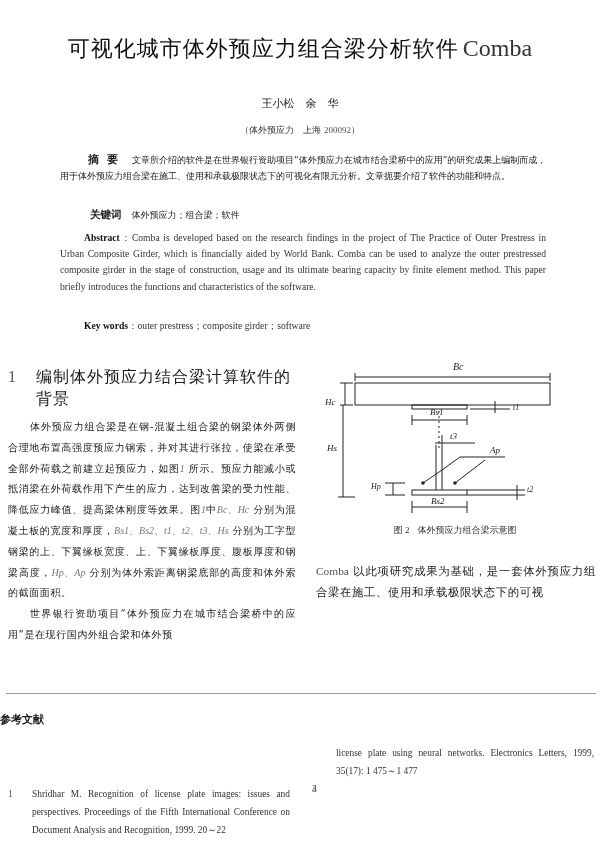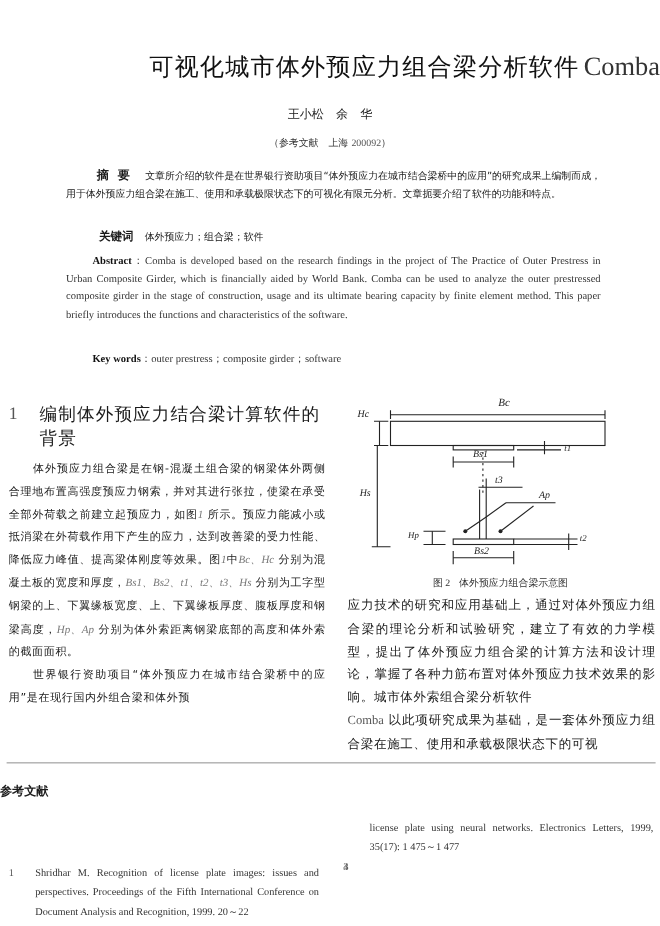--- a/index.html
+++ b/index.html
@@ -5,21 +5,21 @@
   html, body { margin: 0; padding: 0; background: #ffffff; }
   body {
     width: 600px; height: 842px; position: relative; overflow: hidden;
     color: #1a1a1a;
     font-family: "DejaVu Sans", sans-serif;
   }
   .serif { font-family: "Liberation Serif", "DejaVu Serif", serif; }
   .abs { position: absolute; }
 
   .title {
-    top: 46px; left: 0; width: 600px; text-align: right;
+    top: 34px; left: 0; width: 600px; text-align: center;
     font-size: 22px; letter-spacing: 1px; color: #111;
   }
   .title .latin { font-family: "Liberation Serif", "DejaVu Serif", serif; font-size: 24px; color: #333; letter-spacing: 0; margin-left: 4px; }
 
   .authors { top: 96px; left: 0; width: 600px; text-align: center; font-size: 11px; word-spacing: 10px; }
   .affil { top: 124px; left: 0; width: 600px; text-align: center; font-size: 9px; color: #333; }
   .affil .num { font-family: "Liberation Serif", serif; color: #555; }
 
   .abstract-cn { top: 152px; left: 60px; width: 490px; font-size: 9px; line-height: 16px; }
   .abstract-cn .lbl { font-size: 11px; font-weight: bold; margin-left: 28px; letter-spacing: 8px; margin-right: 6px; }
@@ -59,21 +59,21 @@
   .ref .rn { position: absolute; left: 0; top: 0; color: #555; }
 </style>
 </head>
 <body>
 
 <div class="abs title">
   <span>可视化城市体外预应力组合梁分析软件</span><span class="latin">Comba</span>
 </div>
 <div class="abs authors">王小松　余　华</div>
 <div class="abs affil">
-  <span>（参考文献　上海 </span><span class="num">200092</span><span>）</span>
+  <span>（体外预应力　上海 </span><span class="num">200092</span><span>）</span>
 </div>
 
 <div class="abs abstract-cn">
   <span class="lbl">摘要</span><span>文章所介绍的软件是在世界银行资助项目“体外预应力在城市结合梁桥中的应用”的研究成果上编制而成，用于体外预应力组合梁在施工、使用和承载极限状态下的可视化有限元分析。文章扼要介绍了软件的功能和特点。</span>
 </div>
 <div class="abs keywords-cn">
   <span class="lbl">关键词</span><span>体外预应力；组合梁；软件</span>
 </div>
 
 <div class="abs abstract-en serif">
@@ -144,37 +144,37 @@
       <line x1="58" y1="118" x2="58" y2="130"></line>
 
       <line x1="77" y1="142" x2="132" y2="142"></line>
       <line x1="77" y1="136" x2="77" y2="148"></line>
       <line x1="132" y1="136" x2="132" y2="148"></line>
     </g>
     <circle cx="88" cy="118" r="1.8" fill="#222"></circle>
     <circle cx="120" cy="118" r="1.8" fill="#222"></circle>
   </svg>
   <span class="abs math" style="left:118px;top:-4px;font-size:10px;color:#222">Bc</span>
-  <span class="abs math" style="left:-10px;top:6px;font-size:9px;color:#222">Hc</span>
+  <span class="abs math" style="left:-10px;top:32px;font-size:9px;color:#222">Hc</span>
   <span class="abs math" style="left:95px;top:42px;font-size:9px;color:#222">Bs1</span>
   <span class="abs math" style="left:178px;top:38px;font-size:8px;color:#222">t1</span>
   <span class="abs math" style="left:115px;top:66px;font-size:9px;color:#222">t3</span>
   <span class="abs math" style="left:-8px;top:78px;font-size:9px;color:#222">Hs</span>
   <span class="abs math" style="left:155px;top:80px;font-size:9px;color:#222">Ap</span>
   <span class="abs math" style="left:36px;top:117px;font-size:8px;color:#222">Hp</span>
   <span class="abs math" style="left:192px;top:120px;font-size:8px;color:#222">t2</span>
   <span class="abs math" style="left:96px;top:131px;font-size:9px;color:#222">Bs2</span>
 </div>
 <div class="abs fig-caption">
   <span class="num">图 2</span><span>体外预应力组合梁示意图</span>
 </div>
 
 <div class="abs col-right">
   <p>
-    <span>应力技术的研究和应用基础上，通过对体外预应力组合梁的理论分析和试验研究，建立了有效的力学模型，提出了体外预应力组合梁的计算方法和设计理论，掌握了各种力筋布置对体外预应力技术效果的影响。城市体外索组合梁分析软件</span><br><span class="latin">Comba</span> <span>以此项研究成果为基础，是一套体外预应力组合梁在施工、使用和承载极限状态下的可视</span>
+    <br><span class="latin">Comba</span> <span>以此项研究成果为基础，是一套体外预应力组合梁在施工、使用和承载极限状态下的可视</span>
   </p>
 </div>
 
 <div class="abs divider"></div>
 
 <div class="abs refs-title">参考文献</div>
 
 <div class="abs refs refs-left">
   <div class="ref">
     <span class="rn">1</span><span>Shridhar M. Recognition of license plate images: issues and perspectives. Proceedings of the Fifth International Conference on Document Analysis and Recognition, 1999. 20～22</span>

